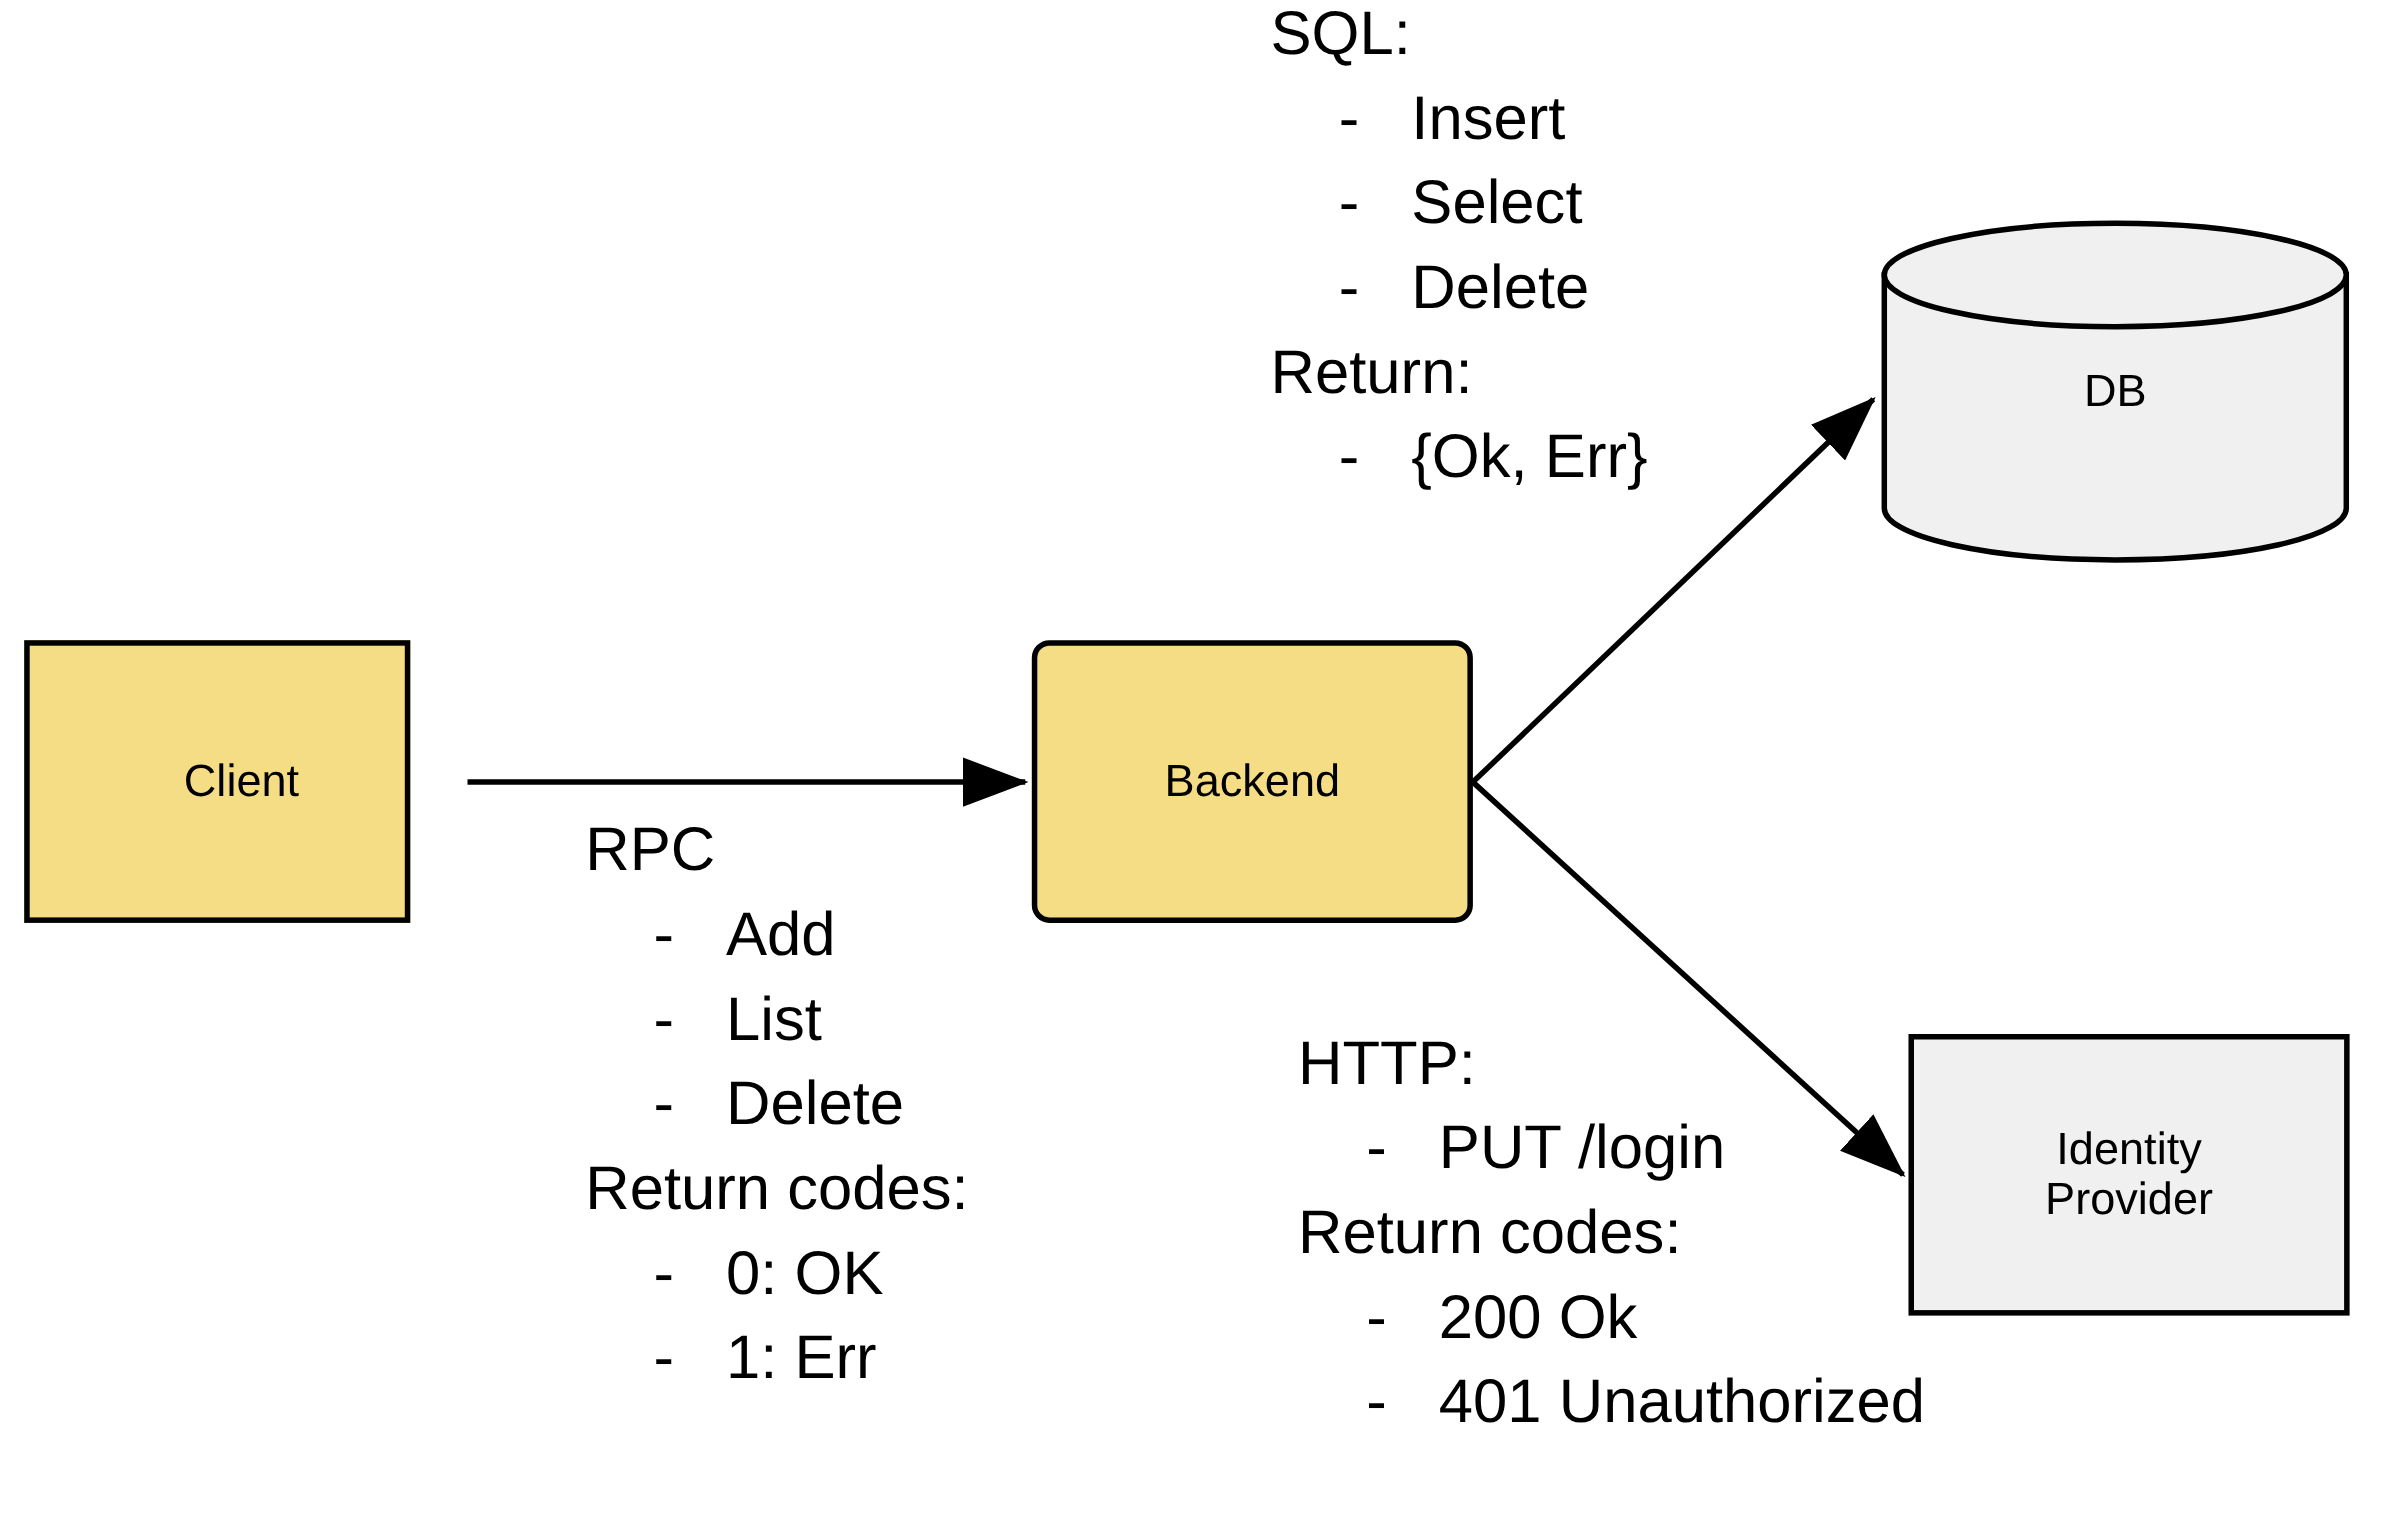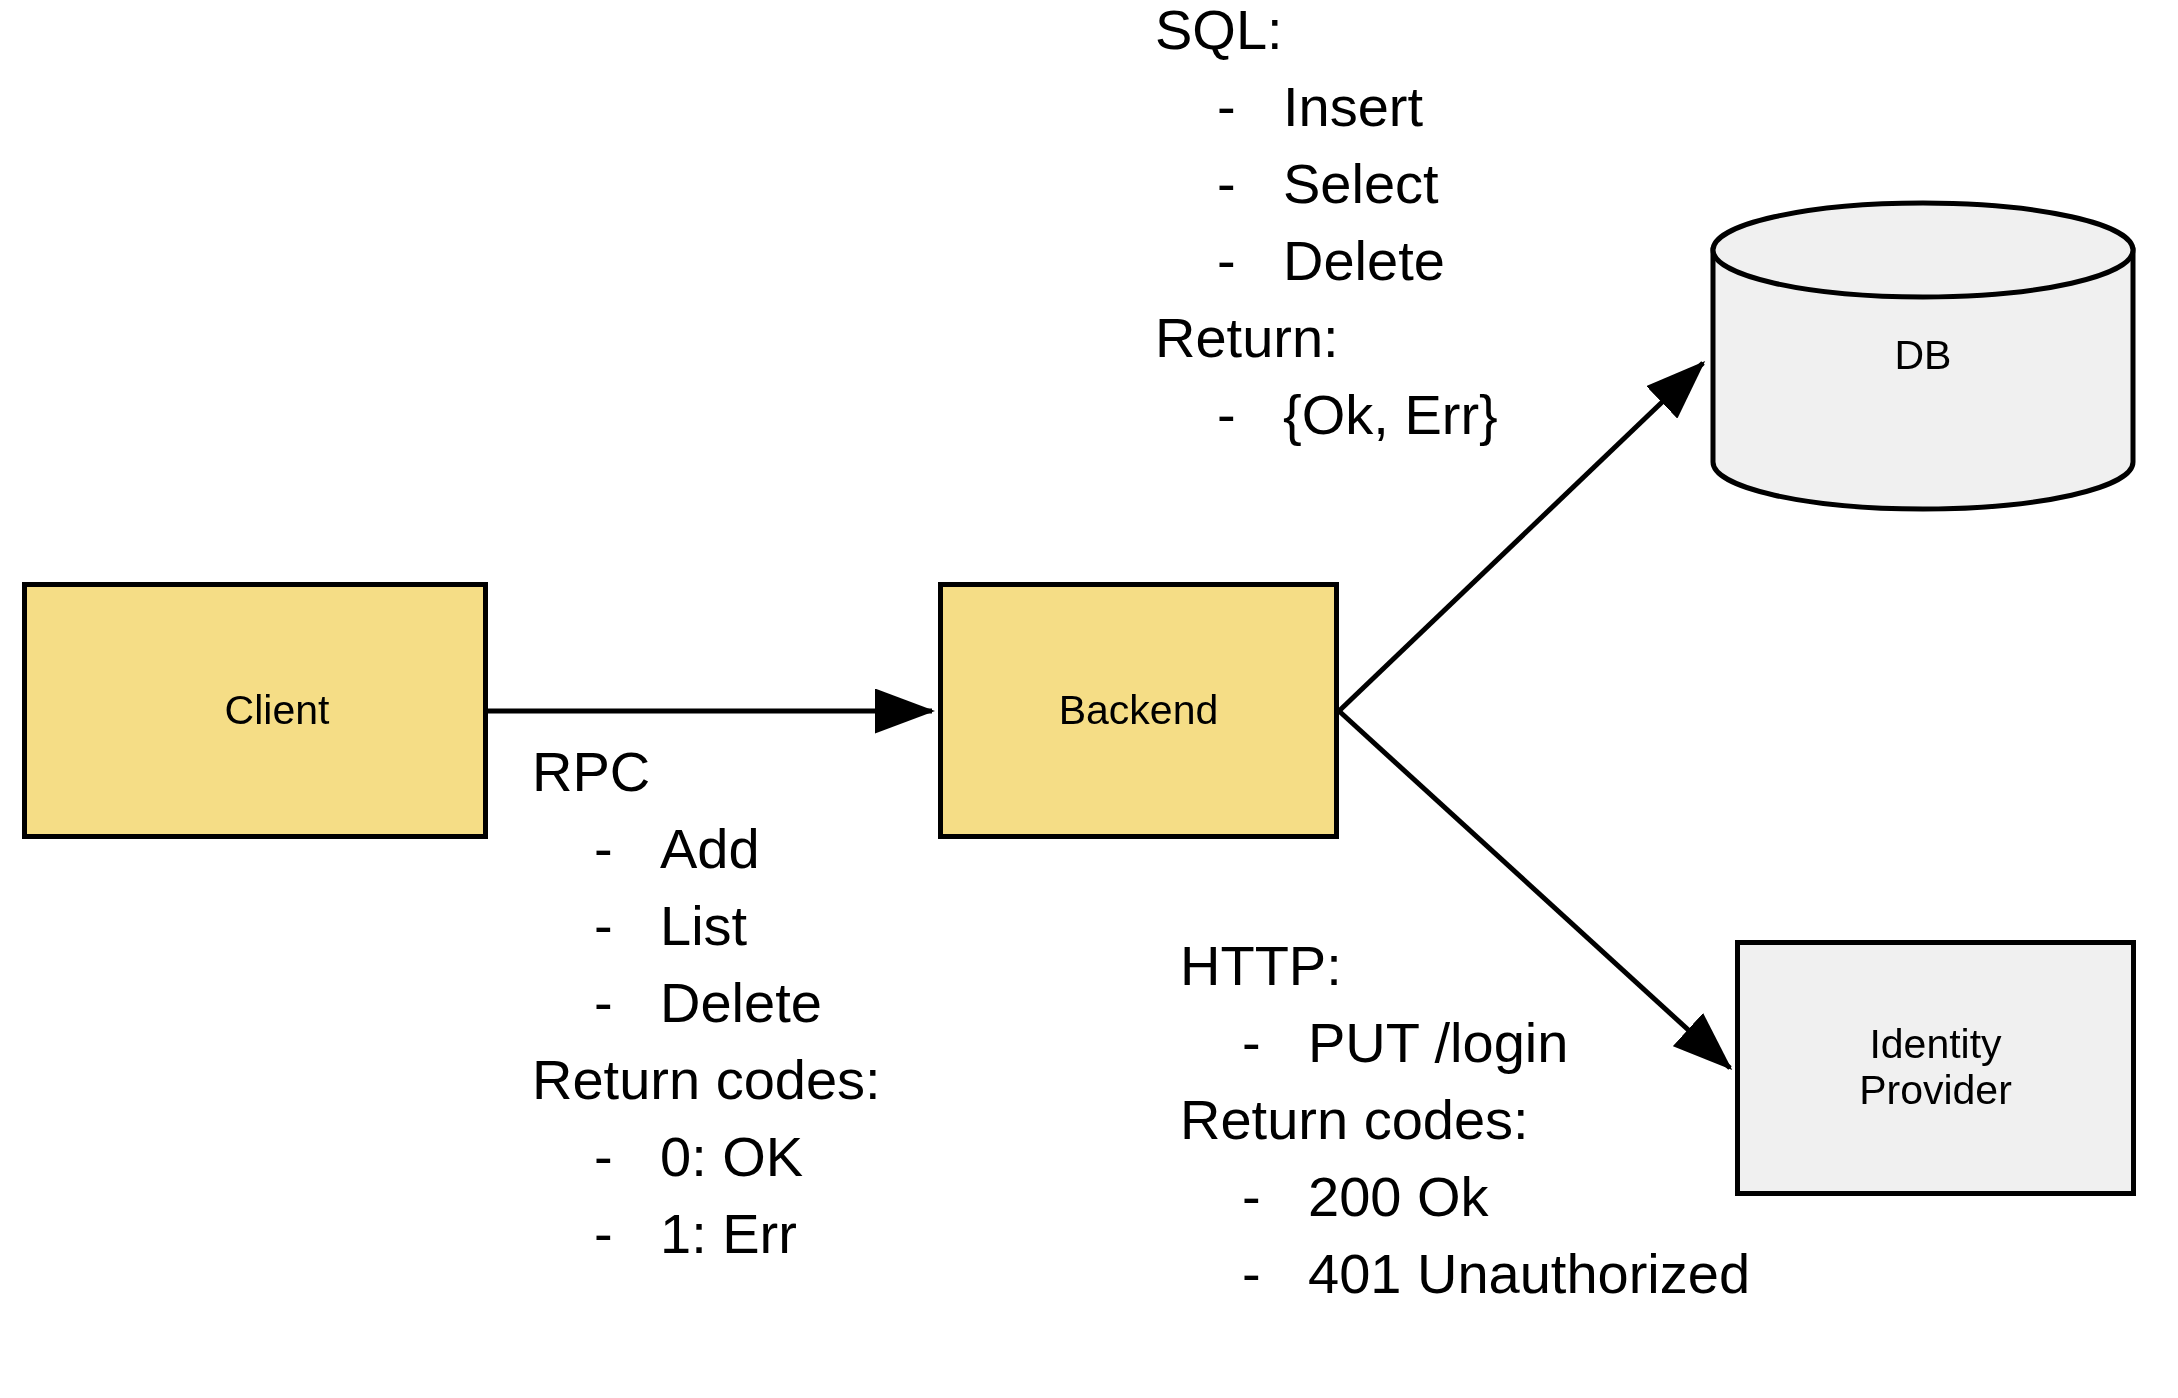--- a/index.html
+++ b/index.html
@@ -34,31 +34,32 @@
     line-height: 1.12;
     font-size: 41px;
     color: #000000;
   }
   .node-rect {
     border: 5px solid #000000;
   }
   .node-client {
     left: 22px;
     top: 582px;
-    width: 466px;
+    width: 351px;
     height: 257px;
     background: #f5dd86;
     padding-left: 44px;
   }
   .node-backend {
     left: 938px;
     top: 582px;
     width: 401px;
     height: 257px;
     background: #f5dd86;
+    border-radius: 16px;
   }
   .node-idp {
     left: 1735px;
     top: 940px;
     width: 401px;
     height: 256px;
     background: #f0f0f0;
   }
   .node-idp .node-label {
     white-space: pre-line;

